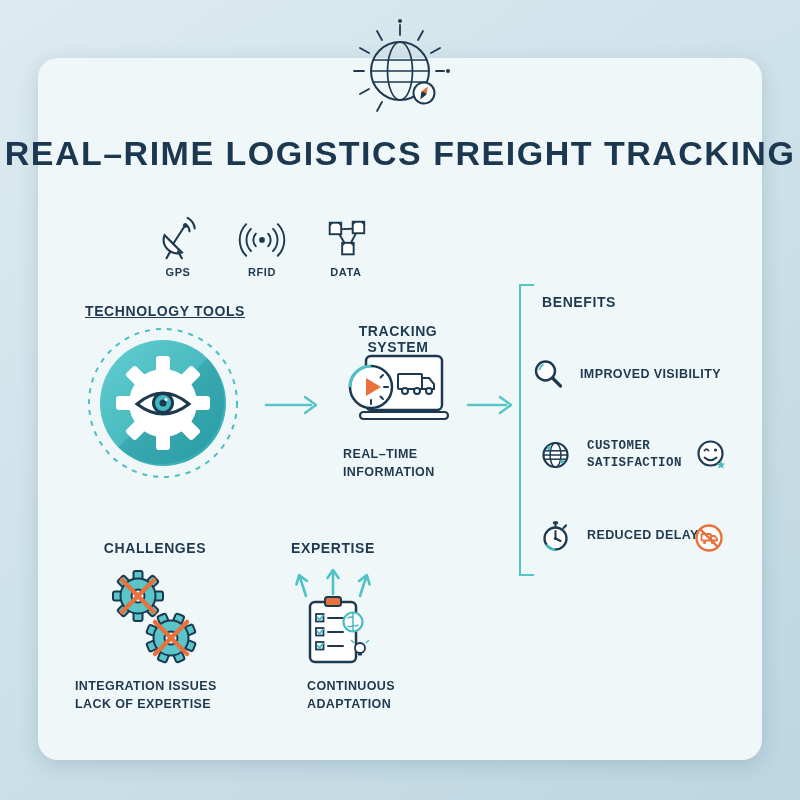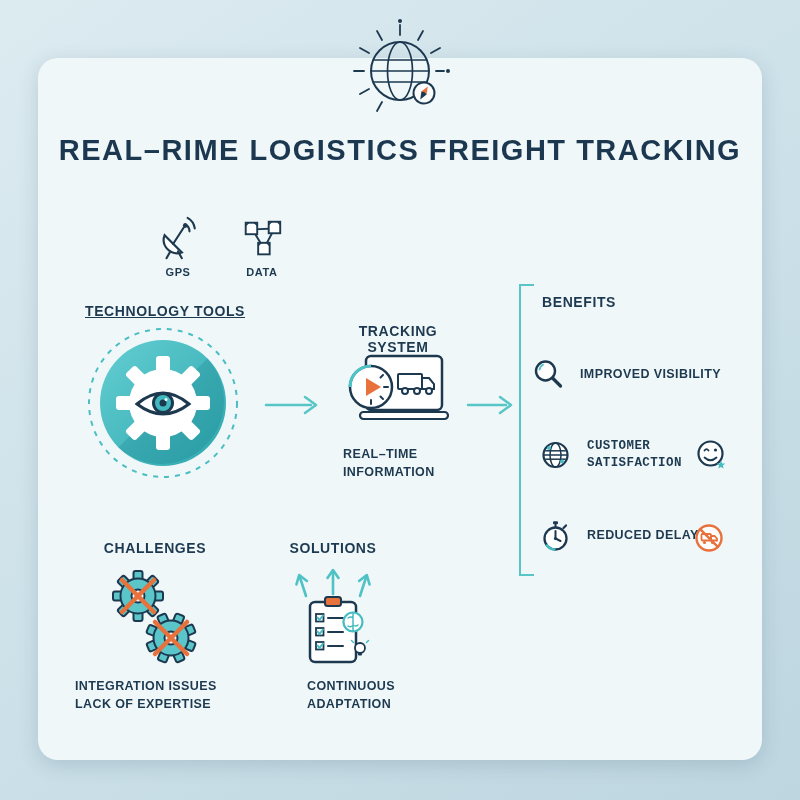--- a/index.html
+++ b/index.html
@@ -9,21 +9,21 @@
     background:linear-gradient(145deg,#dcebf0 0%,#cde1e9 50%,#bdd6e0 100%);
   }
   .panel{
     position:absolute;left:38px;top:58px;right:38px;bottom:40px;
     background:#f0f7f8;border-radius:20px;
     box-shadow:0 5px 20px rgba(60,90,110,.20);
   }
   .abs{position:absolute;}
   .title{
     position:absolute;top:134px;left:0;width:100%;text-align:center;
-    font-size:29px;font-weight:bold;color:#1b3850;letter-spacing:1.5px;
+    font-size:34px;font-weight:bold;color:#1b3850;letter-spacing:1.5px;
   }
   .heading{font-weight:bold;color:#1d3950;letter-spacing:.6px;font-size:14px;text-align:center;}
   .label{font-weight:bold;color:#1d3950;letter-spacing:.4px;font-size:12.5px;line-height:1.4;}
   .tools{position:absolute;left:148px;top:216px;display:flex;gap:24px;}
   .tool{display:flex;flex-direction:column;align-items:center;width:60px;}
   .tool-label{font-size:11px;font-weight:bold;color:#1d3950;margin-top:4px;letter-spacing:.6px;}
   .benefit-row{position:absolute;display:flex;align-items:center;gap:13px;}
   .bracket{
     position:absolute;left:519px;top:284px;height:292px;width:14px;
     border-left:2px solid #58c5c7;
@@ -80,20 +80,34 @@
         <line x1="16" y1="37" x2="12" y2="44"></line>
         <line x1="24" y1="37" x2="28" y2="44"></line>
         <path d="M36 16 a 9 9 0 0 0 -4.5 -7.5"></path>
         <path d="M41.5 13 a 15 15 0 0 0 -7.5 -11"></path>
       </g>
     </svg>
     <span class="tool-label">GPS</span>
   </div>
   <div class="tool">
     <svg width="48" height="46" viewBox="0 0 48 48">
+      <g stroke="#1d3950" fill="none" stroke-width="2" stroke-linecap="round">
+        <circle cx="24" cy="25" r="3" fill="#1d3950" stroke="none"></circle>
+        <path d="M17.5 18.5 a 9.5 9.5 0 0 0 0 13"></path>
+        <path d="M12.5 13.5 a 16.5 16.5 0 0 0 0 23"></path>
+        <path d="M7.5 8.5 a 23.5 23.5 0 0 0 0 33"></path>
+        <path d="M30.5 18.5 a 9.5 9.5 0 0 1 0 13"></path>
+        <path d="M35.5 13.5 a 16.5 16.5 0 0 1 0 23"></path>
+        <path d="M40.5 8.5 a 23.5 23.5 0 0 1 0 33"></path>
+      </g>
+    </svg>
+    <span class="tool-label">RFID</span>
+  </div>
+  <div class="tool">
+    <svg width="48" height="46" viewBox="0 0 48 48">
       <g stroke="#1d3950" fill="none" stroke-width="2">
         <line x1="14" y1="14" x2="37" y2="13"></line>
         <line x1="14" y1="14" x2="26" y2="34"></line>
         <line x1="37" y1="13" x2="26" y2="34"></line>
         <rect x="7" y="7" width="12" height="12" fill="#ffffff"></rect>
         <path d="M7 10 l3 -3 M16 7 l3 3" stroke-width="1.4"></path>
         <rect x="31" y="6" width="12" height="12" fill="#ffffff"></rect>
         <path d="M31 9 l3 -3 M40 6 l3 3" stroke-width="1.4"></path>
         <rect x="20" y="28" width="12" height="12" fill="#ffffff"></rect>
         <path d="M20 31 l3 -3 M29 28 l3 3" stroke-width="1.4"></path>
@@ -312,21 +326,21 @@
       <line x1="56" y1="20" x2="24" y2="52"></line>
     <line x1="57" y1="62" x2="89" y2="94"></line>
       <line x1="89" y1="62" x2="57" y2="94"></line>
   </g>
 </svg>
 <div class="label abs center" style="left:75px;top:678px;width:160px;">
   <span>INTEGRATION ISSUES</span><br>
   <span>LACK OF EXPERTISE</span>
 </div>
 
-<div class="heading abs" style="left:263px;top:540px;width:140px;">SOLUTIONS</div>
+<div class="heading abs" style="left:263px;top:540px;width:140px;">EXPERTISE</div>
 <svg class="abs" style="left:276px;top:556px;" width="115" height="115" viewBox="0 0 115 115">
   <g stroke="#4fc2c6" stroke-width="2.6" fill="none" stroke-linecap="round" stroke-linejoin="round">
     <g transform="rotate(-18 30 40)">
         <path d="M30 40 V20"></path>
         <polyline points="24.5,26 30,18 35.5,26"></polyline>
       </g>
     <path d="M57 38 V16"></path>
       <polyline points="51.5,22 57,14 62.5,22"></polyline>
     <g transform="rotate(18 84 40)">
         <path d="M84 40 V20"></path>

